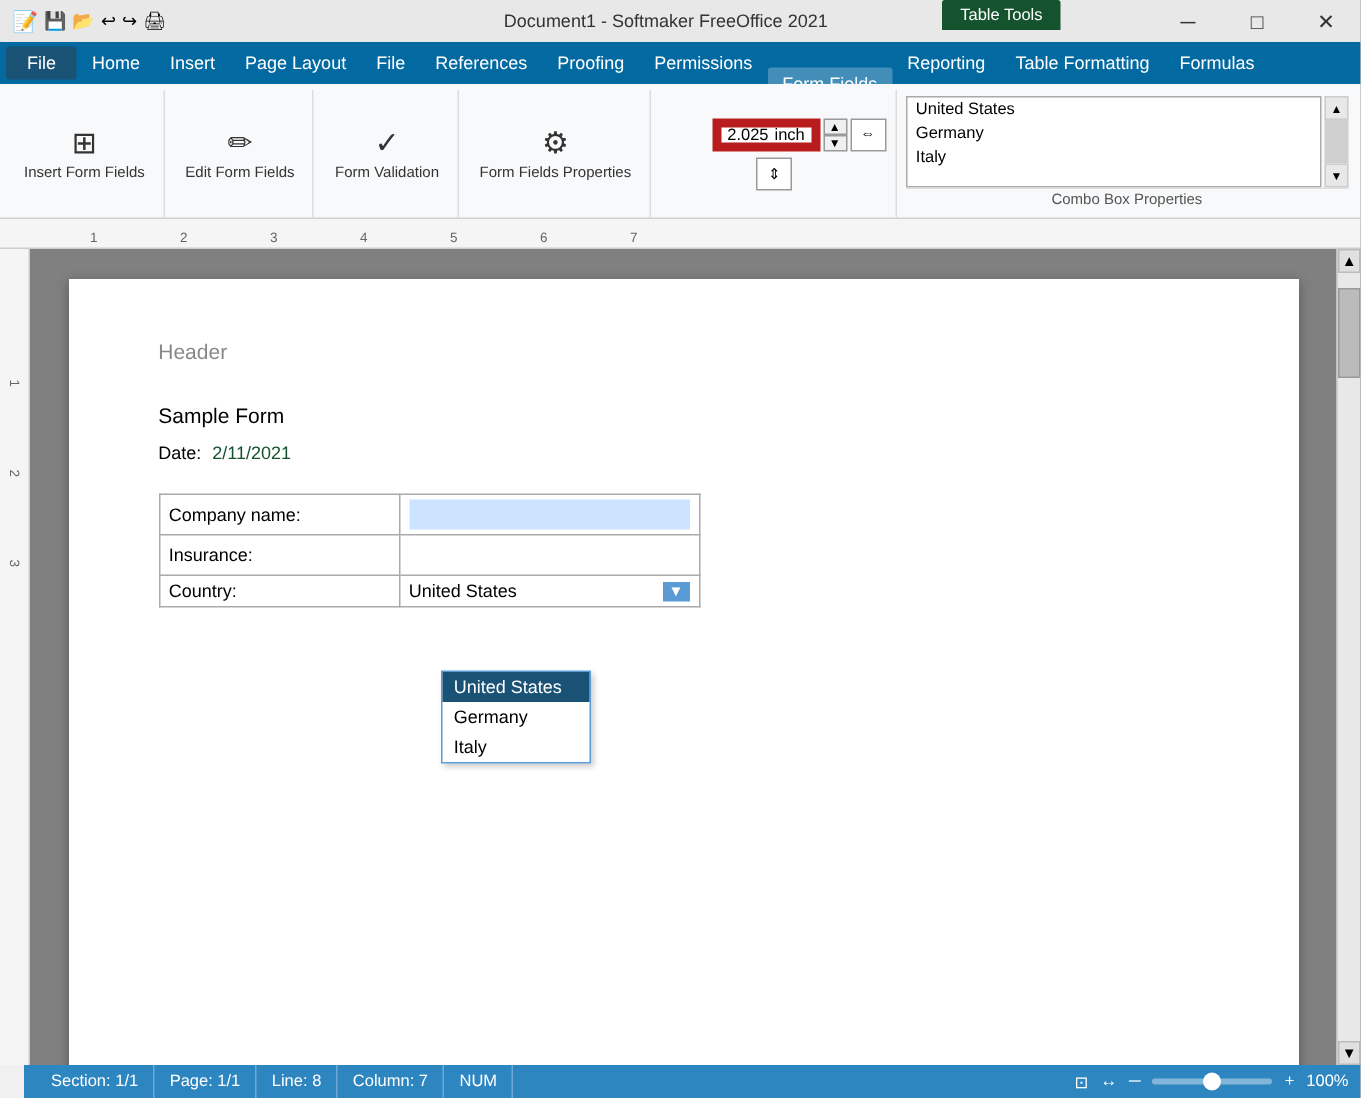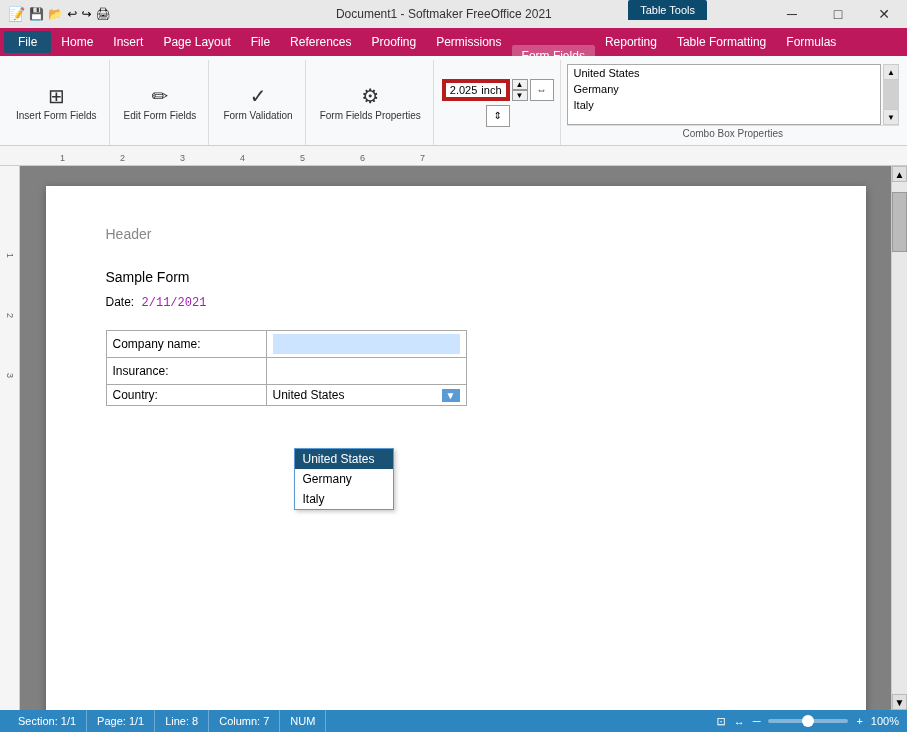--- a/index.html
+++ b/index.html
@@ -1,21 +1,21 @@
 <!DOCTYPE html>
 <html><head>
   <meta charset="utf-8">
   <style>
     * { box-sizing: border-box; margin: 0; padding: 0; }
     body { font-family: 'Segoe UI', Arial, sans-serif; font-size: 12px; background: #f0f0f0; overflow: hidden; width: 907px; height: 732px; }
 
     
     .menu-bar {
       display: flex; align-items: center; height: 28px;
-      background: #be185d; padding: 0 4px;
+      background: #0369a1; padding: 0 4px;
     }
     .menu-item {
       padding: 4px 10px; color: white; font-size: 12px; cursor: pointer;
       border-radius: 2px; white-space: nowrap;
     }
     .menu-item.file { background: #1a5276; padding: 4px 14px; }
     .menu-item.active { background: rgba(255,255,255,0.25); margin-top: 28px; }
 
     
     .ribbon {
@@ -64,21 +64,21 @@
     .document {
       background: white; width: 820px; min-height: 900px;
       box-shadow: 0 2px 8px rgba(0,0,0,0.3); padding: 40px 60px;
       position: relative;
     }
 
     
     .doc-header { color: #888; font-size: 14px; margin-bottom: 27px; }
     .doc-title { font-size: 14px; font-weight: normal; margin-bottom: 10px; }
     .doc-date { font-size: 12px; margin-bottom: 20px; }
-    .date-value { color: #a21caf; font-size: 12px; font-family: Liberation Mono, monospace; }
+    .date-value { color: #14532d; font-size: 12px; }
 
     
     .form-table { border-collapse: collapse; font-size: 12px; }
     .form-table td { border: 1px solid #aaa; padding: 3px 6px; }
     .form-table .label-cell { width: 160px; }
     .form-table .input-cell { width: 200px; }
     .company-input { background: #cce4ff; border: none; width: 100%; height: 20px; }
     .country-select-display {
       display: flex; align-items: center; justify-content: space-between;
       border: none; background: white; width: 100%; font-size: 12px;
@@ -105,37 +105,37 @@
       width: 16px; background: #f0f0f0; border-left: 1px solid #ccc;
       display: flex; flex-direction: column;
     }
     .scroll-btn { height: 16px; display: flex; align-items: center; justify-content: center; font-size: 10px; background: #e0e0e0; border: 1px solid #bbb; cursor: pointer; }
     .scroll-track { flex: 1; background: #e8e8e8; position: relative; }
     .scroll-thumb { width: 100%; height: 60px; background: #bbb; position: absolute; top: 10px; border: 1px solid #999; }
 
     
     .status-bar {
       height: 22px; background: #2e86c1; display: flex; align-items: center;
-      padding: 0 8px; gap: 0; color: white; font-size: 11px;
+      padding: 0 8px; gap: 0; color: white; font-size: 11px; margin-left: 16px;
     }
     .status-item { padding: 0 10px; border-right: 1px solid rgba(255,255,255,0.3); height: 100%; display: flex; align-items: center; }
     .status-item:last-child { border-right: none; }
     .status-right { margin-left: auto; display: flex; align-items: center; gap: 8px; }
     .zoom-slider { width: 80px; height: 4px; background: rgba(255,255,255,0.4); border-radius: 2px; position: relative; }
     .zoom-thumb { width: 12px; height: 12px; background: white; border-radius: 50%; position: absolute; top: -4px; left: 50%; transform: translateX(-50%); }
 
     .combo-props-label { font-size: 10px; color: #555; text-align: center; padding-bottom: 2px; }
 
     
     .title-bar-area {
       position: relative; height: 28px; background: #e8e8e8; display: flex; align-items: center;
     }
     .title-file-icons { display: flex; align-items: center; gap: 4px; padding: 0 8px; }
     .title-center { flex: 1; text-align: center; font-size: 12px; color: #333; }
-    .table-tools-tab { position: absolute; right: 200px; top: 0; background: #0c4a6e; color: white; font-size: 11px; padding: 4px 12px; border-radius: 2px 2px 0 0; }
+    .table-tools-tab { position: absolute; right: 200px; top: 0; background: #14532d; color: white; font-size: 11px; padding: 4px 12px; border-radius: 2px 2px 0 0; }
     .win-controls { display: flex; }
     .win-c-btn { width: 46px; height: 28px; display: flex; align-items: center; justify-content: center; font-size: 14px; cursor: pointer; color: #333; }
   </style>
 </head>
 <body>
 
 <div class="title-bar-area">
   <div class="title-file-icons">
 
     <span style="font-size:14px;">📝</span>
@@ -203,21 +203,21 @@
     <div class="ribbon-buttons">
       <div class="ribbon-btn">
         <span class="icon">⚙</span>
         <span class="label">Form Fields Properties</span>
       </div>
     </div>
   </div>
 
   <div style="display:flex; flex-direction:column; align-items:center; padding: 8px 6px; border-right: 1px solid #ddd; justify-content: center;">
     <div style="display:flex; align-items:center; gap:2px; margin-bottom:4px;">
-      <div style="display:flex; align-items:center; border:4px solid #b91c1c; background:white; padding: 2px 4px; font-size:11px; height:22px;">
+      <div style="display:flex; align-items:center; border:6px solid #b91c1c; background:white; padding: 2px 4px; font-size:11px; height:22px;margin-left:33px;">
         <span>2.025</span>
         <span style="margin-left:4px;">inch</span>
       </div>
       <div style="display:flex; flex-direction:column;">
         <button style="width:16px; height:11px; font-size:8px; display:flex; align-items:center; justify-content:center; border:1px solid #999; background:#f0f0f0; cursor:pointer; padding:0;">▲</button>
         <button style="width:16px; height:11px; font-size:8px; display:flex; align-items:center; justify-content:center; border:1px solid #999; background:#f0f0f0; cursor:pointer; padding:0;">▼</button>
       </div>
       <div style="border:1px solid #999; background:white; width:24px; height:22px; display:flex; align-items:center; justify-content:center; cursor:pointer; font-size:10px;">⇔</div>
     </div>
     <div style="display:flex; align-items:center; gap:2px;">

